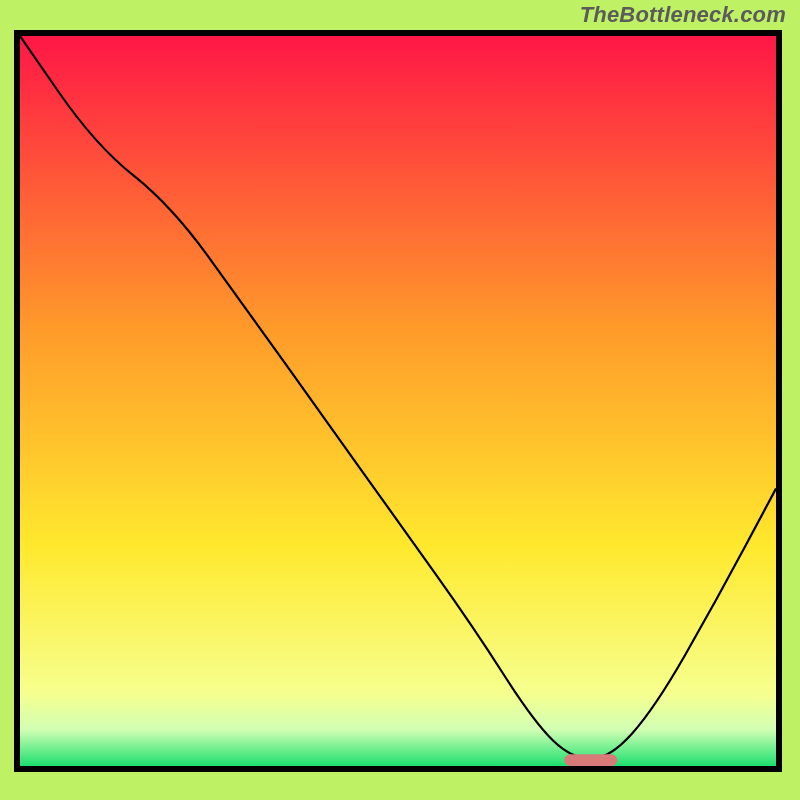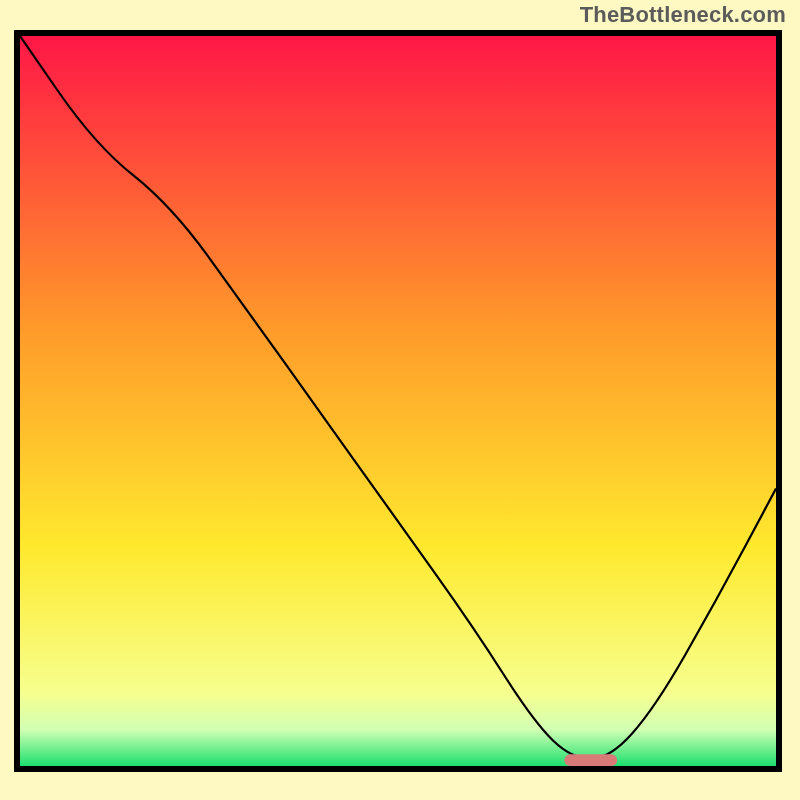--- a/index.html
+++ b/index.html
@@ -7,21 +7,22 @@
     padding: 0;
     width: 800px;
     height: 800px;
     overflow: hidden;
     font-family: Arial, Helvetica, sans-serif;
   }
   #frame {
     position: relative;
     width: 800px;
     height: 800px;
-    background: #fef9c3;
+    background: #bef264;
+    font-style: italic;
   }
   #watermark {
     position: absolute;
     top: 2px;
     right: 14px;
     font-size: 22px;
     font-weight: 600;
     color: #5b5b5b;
     letter-spacing: 0.2px;
   }

